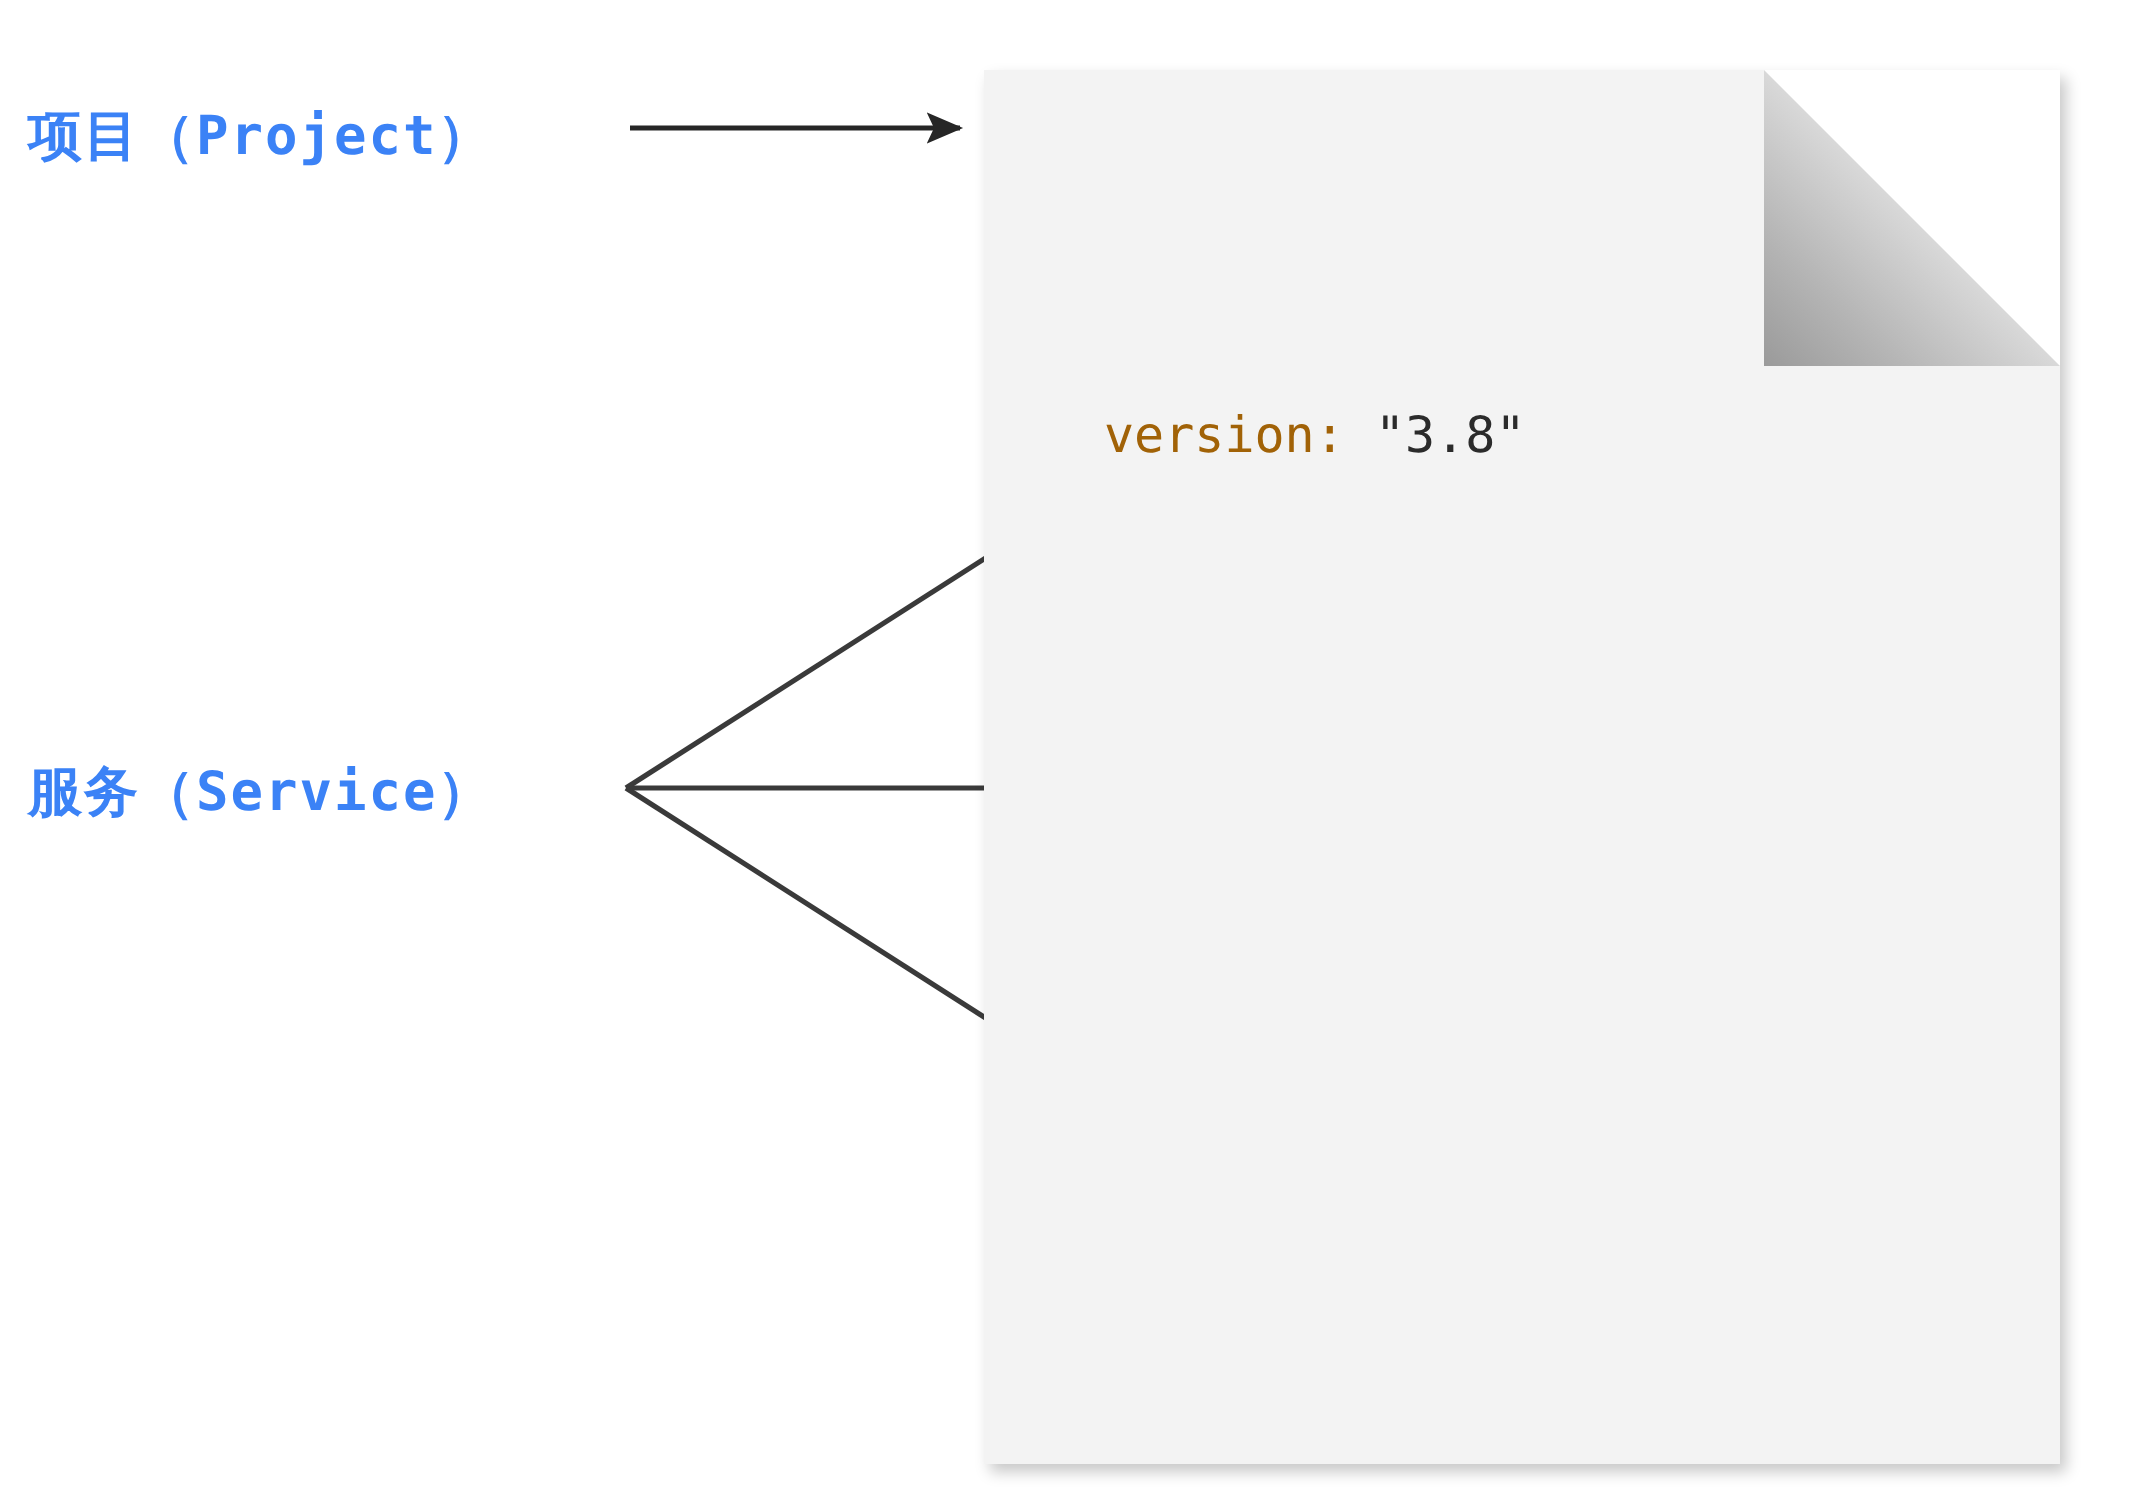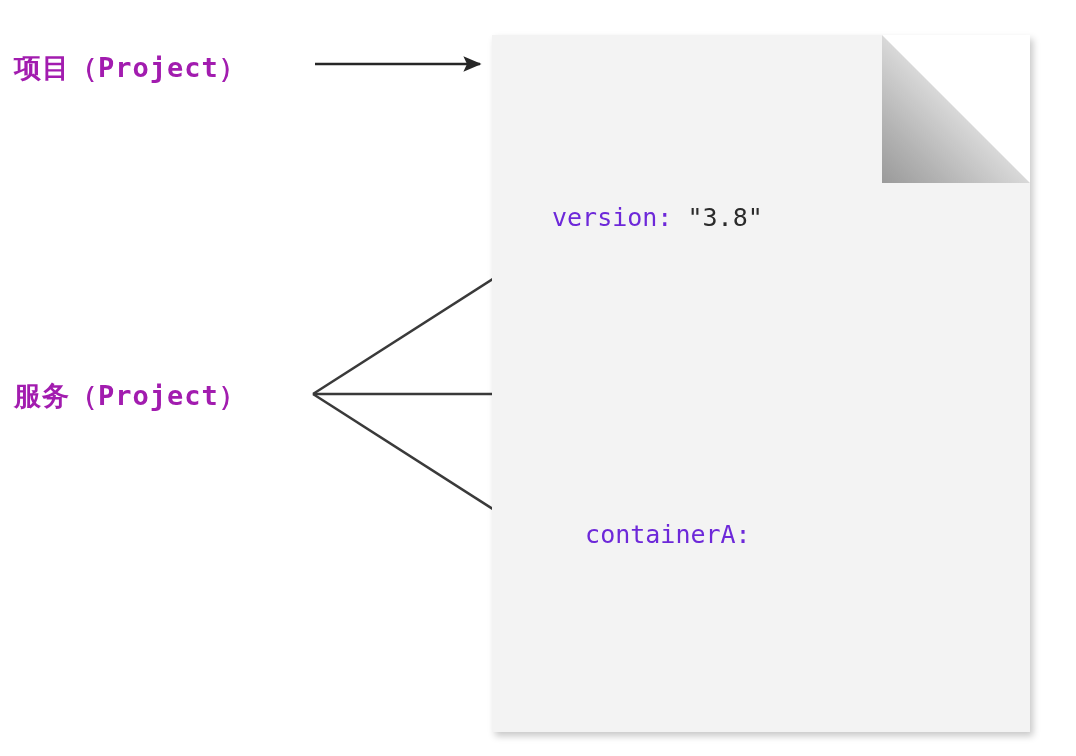--- a/index.html
+++ b/index.html
@@ -16,21 +16,21 @@
     font-family: "DejaVu Sans", sans-serif;
   }
 
   
   .side-label {
     position: absolute;
     font-family: "DejaVu Sans Mono", "Liberation Mono", monospace;
     font-weight: 700;
     font-size: 27px;
     letter-spacing: 1px;
-    color: #a21caf;
+    color: #3b82f6;
     white-space: nowrap;
     text-align: right;
   }
   #label-project { left: 14px; top: 50px; }
   #label-service { left: 14px; top: 378px; }
 
   
   #arrows {
     position: absolute;
     left: 0;
@@ -77,30 +77,30 @@
     left: 60px;
     top: 58px;
     font-family: "DejaVu Sans Mono", "Liberation Mono", monospace;
     font-size: 25px;
     line-height: 35.5px;
     white-space: pre;
     color: #2b2b2b;
   }
   .yline { display: block; height: 35.5px; }
   .yline.blank { height: 33px; }
-  .k { color: #6d28d9; }
+  .k { color: #a16207; }
   .v { color: #2b2b2b; }
   .ind1 { padding-left: 2.2ch; }
 </style>
 </head>
 <body>
 
 <div class="side-label" id="label-project">项目（Project）</div>
 
-<div class="side-label" id="label-service">服务（Project）</div>
+<div class="side-label" id="label-service">服务（Service）</div>
 
 <svg id="arrows" viewBox="0 0 1076 756">
   <defs>
     <marker id="ah" markerWidth="8" markerHeight="8" refX="6.4" refY="3" orient="auto" markerUnits="strokeWidth">
       <path d="M0,0 L7,3 L0,6 L1.4,3 z" fill="#262626"></path>
     </marker>
   </defs>
 
   <line x1="315" y1="64" x2="480" y2="64" stroke="#262626" stroke-width="2.6" marker-end="url(#ah)"></line>
 
@@ -116,21 +116,20 @@
   <div id="paper-corner-cut"></div>
   <div id="paper-fold"></div>
 
   <div id="yaml">
 
     <span class="yline"><span class="k">version:</span><span class="v"> </span><span class="v">"3.8"</span></span>
 
     <span class="yline blank"> </span>
 
 
-    <span class="yline ind1"><span class="k">containerA:</span></span>
 
     
 
     
 
     
 
     
 
     

